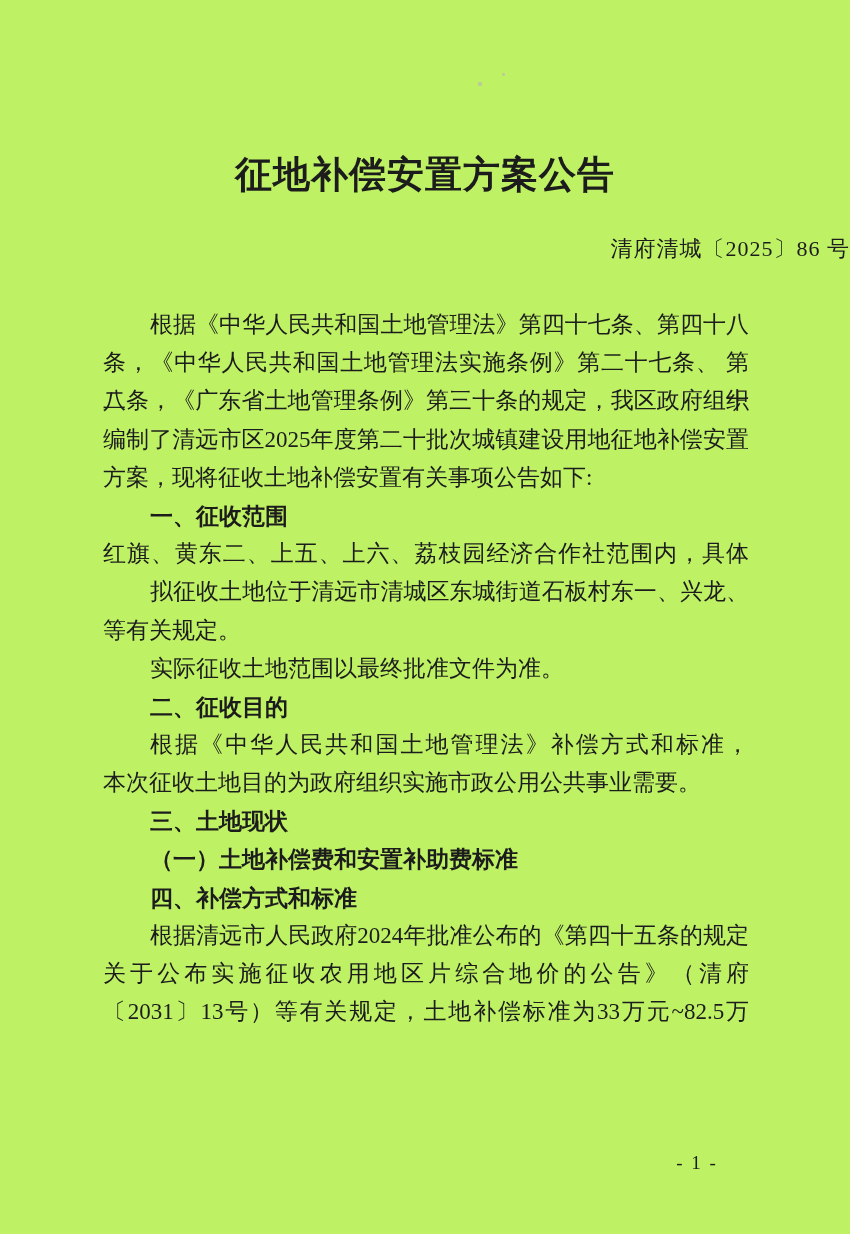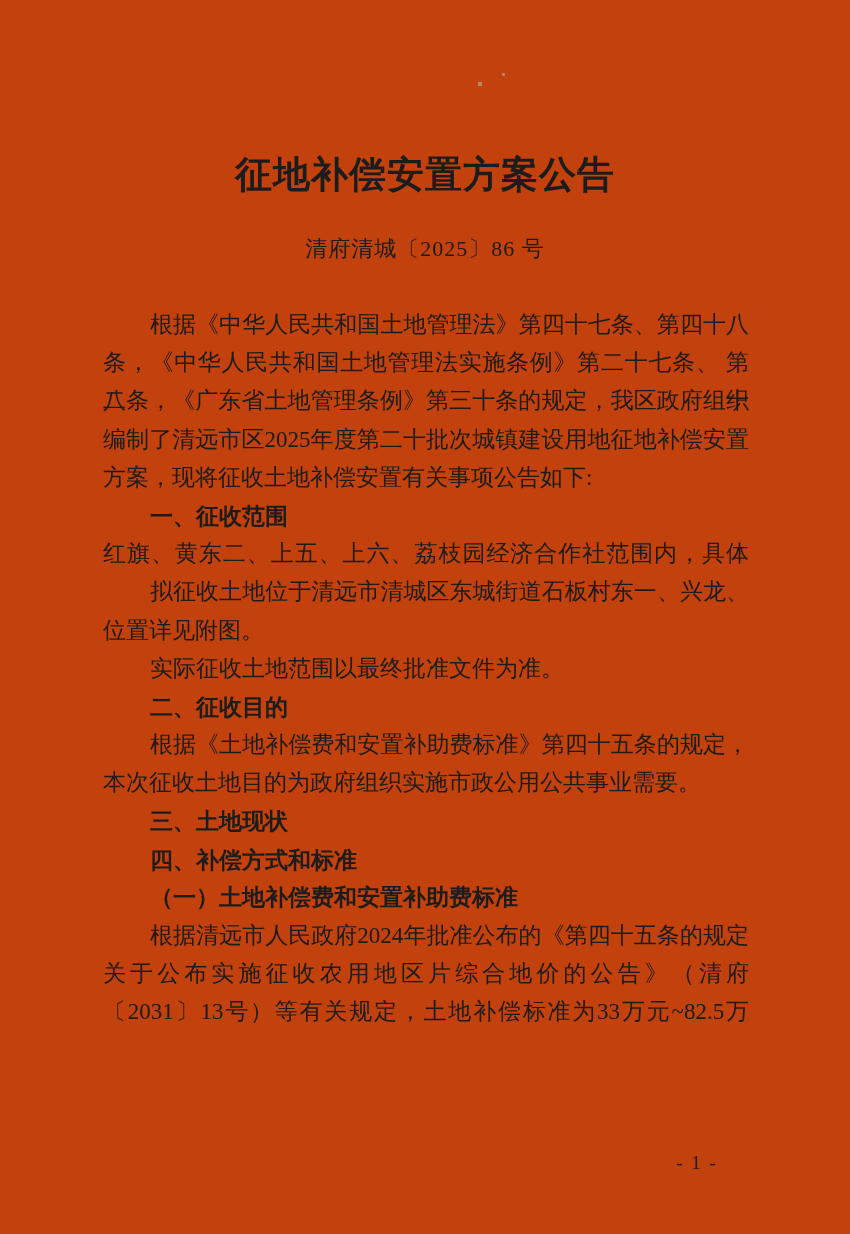--- a/index.html
+++ b/index.html
@@ -4,38 +4,38 @@
 <style>
   html, body { margin: 0; padding: 0; }
   body {
     width: 850px; height: 1234px;
     background: #ffffff;
     font-family: "Liberation Serif", "DejaVu Serif", serif;
   }
   .page {
     position: relative;
     width: 850px; height: 1234px;
-    background: #c2410c;
+    background: #bef264;
     color: #1c1c1c;
     overflow: hidden;
   }
   .title {
     position: absolute;
     top: 150px; left: 0; width: 100%;
     margin: 0;
     text-align: center;
     font-family: "Liberation Serif", "DejaVu Serif", serif;
     font-weight: 700;
     font-size: 37px;
     letter-spacing: 1px;
   }
   .doc-number {
     position: absolute;
     top: 234px; left: 0; width: 100%;
-    text-align: center;
+    text-align: right;
     font-size: 22px;
     letter-spacing: 1px;
   }
   .body-text {
     position: absolute;
     top: 306px; left: 103px;
     width: 646px;
   }
   .line {
     height: 38.2px;
@@ -81,28 +81,28 @@
   <div class="doc-number">清府清城〔2025〕86 号</div>
   <div class="body-text">
       <div class="line body indent justify">根据《中华人民共和国土地管理法》第四十七条、第四十八</div>
       <div class="line body justify">条，《中华人民共和国土地管理法实施条例》第二十七条、 第二十</div>
       <div class="line body justify">八条，《广东省土地管理条例》第三十条的规定，我区政府组织</div>
       <div class="line body justify">编制了清远市区2025年度第二十批次城镇建设用地征地补偿安置</div>
       <div class="line body">方案，现将征收土地补偿安置有关事项公告如下:</div>
       <div class="line heading indent">一、征收范围</div>
       <div class="line body justify">红旗、黄东二、上五、上六、荔枝园经济合作社范围内，具体</div>
       <div class="line body indent justify">拟征收土地位于清远市清城区东城街道石板村东一、兴龙、</div>
-      <div class="line body">位置详见附图。</div>
+      <div class="line body">等有关规定。</div>
       <div class="line body indent">实际征收土地范围以最终批准文件为准。</div>
       <div class="line heading indent">二、征收目的</div>
-      <div class="line body indent justify">根据《土地补偿费和安置补助费标准》第四十五条的规定，</div>
+      <div class="line body indent justify">根据《中华人民共和国土地管理法》补偿方式和标准，</div>
       <div class="line body">本次征收土地目的为政府组织实施市政公用公共事业需要。</div>
       <div class="line heading indent">三、土地现状</div>
+      <div class="line subheading indent">（一）土地补偿费和安置补助费标准</div>
       <div class="line heading indent">四、补偿方式和标准</div>
-      <div class="line subheading indent">（一）土地补偿费和安置补助费标准</div>
       <div class="line body indent justify">根据清远市人民政府2024年批准公布的《第四十五条的规定</div>
       <div class="line body justify">关于公布实施征收农用地区片综合地价的公告》（清府</div>
       <div class="line body justify">〔2031〕13号）等有关规定，土地补偿标准为33万元~82.5万</div>
     </div>
   <div class="page-number">- 1 -</div>
 <div class="speck" style="left: 478px; top: 82px; width: 4px; height: 4px;"></div>
     <div class="speck" style="left: 502px; top: 73px; width: 3px; height: 3px;"></div>
   </div>
 
 </body></html>

